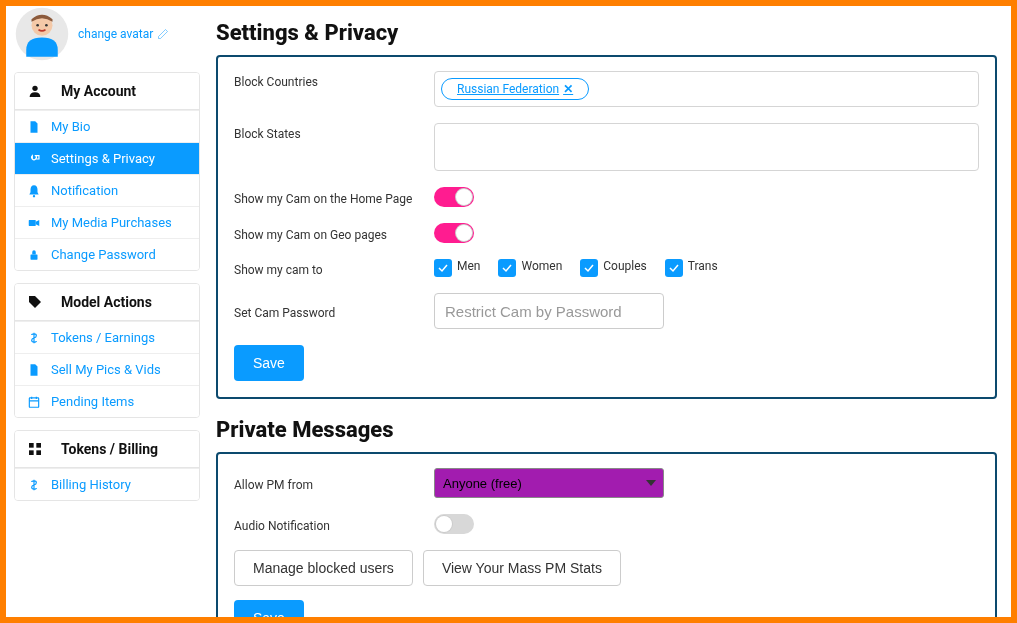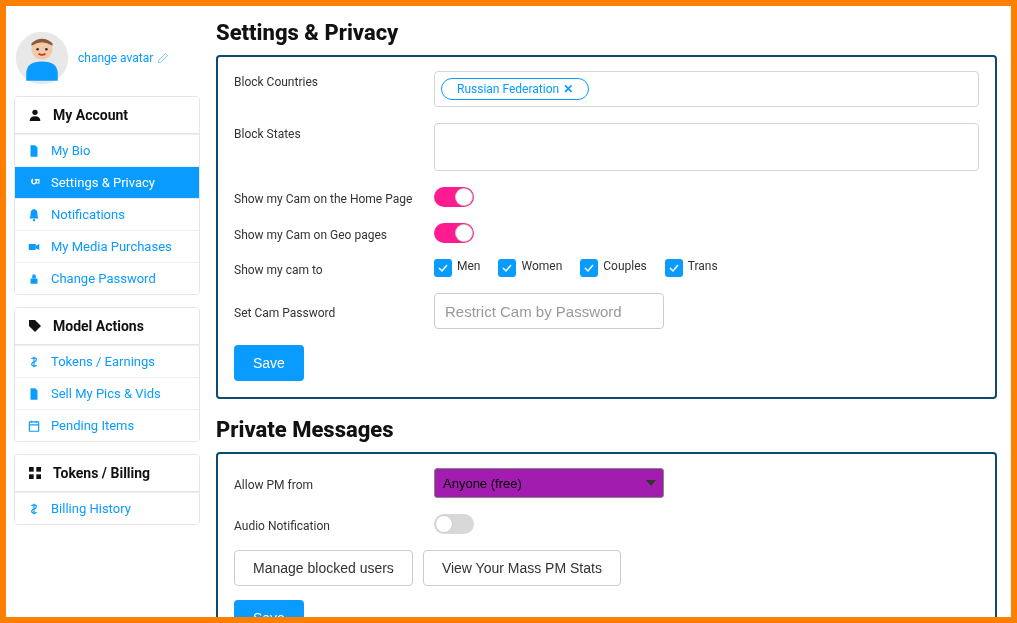--- a/index.html
+++ b/index.html
@@ -7,48 +7,48 @@
     font-family: -apple-system, BlinkMacSystemFont, "Segoe UI", Roboto, Arial, sans-serif;
     background: #fff;
     width: 1017px;
     height: 623px;
     border: 6px solid #ff7f00;
     overflow: hidden;
   }
   .app { display: flex; width: 100%; height: 100%; }
 
   
-  .sidebar { width: 200px; padding: 24px 6px 0 8px; flex-shrink: 0; }
+  .sidebar { width: 200px; padding: 0 6px 0 8px; flex-shrink: 0; }
   .avatar-box { display: flex; align-items: center; margin-bottom: 10px; }
   .avatar-svg { width: 56px; height: 56px; flex-shrink:0; }
   .avatar-text { margin-left: 8px; }
   .change-avatar { color:#0a9bff; font-size:12px; display:flex; align-items:center; gap:4px; cursor:pointer;}
   .change-avatar svg{width:12px;height:12px;stroke:#0a9bff;fill:none;}
 
   .nav-block { border:1px solid #e5e5e5; border-radius:4px; margin-bottom:12px; overflow:hidden; }
-  .nav-header { display:flex; align-items:center; gap:10px; padding:10px 12px; font-weight:700; font-size:14px; color:#111; background:#fff; border-bottom:1px solid #e5e5e5; }
+  .nav-header { display:flex; align-items:center; gap:18px; padding:10px 12px; font-weight:700; font-size:14px; color:#111; background:#fff; border-bottom:1px solid #e5e5e5; }
   .nav-header .icon { width:16px; height:16px; color:#111; }
   .nav-item { display:flex; align-items:center; gap:10px; padding:8px 12px; font-size:13px; color:#0a9bff; background:#fff; border-top:1px solid #eee; cursor:pointer;}
   .nav-item:first-of-type{border-top:none;}
   .nav-item.active { background:#0a9bff; color:#fff; }
   .nav-item .icon { width:14px; height:14px; color:#0a9bff; flex-shrink:0;}
   .nav-item.active .icon { color:#fff; }
   .icon path,.icon rect,.icon circle,.icon line,.icon polyline{stroke:currentColor;fill:none;stroke-width:2;}
   .icon.solid path,.icon.solid rect,.icon.solid circle{fill:currentColor;stroke:none;}
 
   
   .main { flex:1; padding: 10px 14px 0 10px; overflow-y:auto; }
   .section-title { font-size:22px; font-weight:800; color:#111; margin:4px 0 10px 0; }
   .panel { border:2px solid #0c4a6e; border-radius:4px; padding:14px 16px 16px 16px; margin-bottom:18px; background:#fff;}
   .form-row { display:flex; align-items:center; margin-bottom:16px; }
   .form-row.tall { align-items:flex-start; }
   .form-label { width:200px; font-size:12px; color:#333; flex-shrink:0; padding-top:4px;}
   .form-control { flex:1; }
   .tagbox { border:1px solid #d5d5d5; border-radius:4px; min-height:36px; padding:4px 6px; display:flex; gap:6px; flex-wrap:wrap; align-items:center; width:100%; }
-  .tag { border:1px solid #0a9bff; color:#0a9bff; border-radius:11px; padding:3px 15px; font-size:12px; display:flex; align-items:center; gap:4px;}
+  .tag { border:1px solid #0a9bff; color:#0a9bff; border-radius:11px; padding:3px 15px; font-size:12px; display:flex; align-items:center; gap:4px;text-decoration:underline;}
   .tag-x { font-weight:bold; cursor:pointer;}
   .empty-input { border:1px solid #d5d5d5; border-radius:4px; height:48px; width:100%; }
 
   .switch { width:40px; height:20px; border-radius:10px; position:relative; cursor:pointer;}
   .switch.on { background:#ff1c90;}
   .switch.off { background:#d8d8d8;}
   .switch .knob { width:16px; height:16px; background:#fff; border-radius:50%; position:absolute; top:2px; box-shadow:0 0 0 1px #ccc;}
   .switch.on .knob{ right:2px;}
   .switch.off .knob{ left:2px;}
 
@@ -112,21 +112,21 @@
         <svg class="icon" viewBox="0 0 24 24">
             <path d="M14 6 A4 4 0 1 0 18 10 L22 14 L18 18 L14 14 A4 4 0 0 1 10 10 Z" transform="rotate(-45 12 12)"></path>
           </svg>
         <span>Settings &amp; Privacy</span>
       </div>
       <div class="nav-item">
         <svg class="icon solid" viewBox="0 0 24 24">
             <path d="M12 2 Q18 2 18 10 L18 14 L20 18 L4 18 L6 14 L6 10 Q6 2 12 2 Z"></path>
             <circle cx="12" cy="21" r="2"></circle>
           </svg>
-        <span>Notifications</span>
+        <span>Notification</span>
       </div>
       <div class="nav-item">
         <svg class="icon solid" viewBox="0 0 24 24">
             <rect x="3" y="7" width="12" height="10" rx="1"></rect>
             <path d="M15 10 L21 7 L21 17 L15 14 Z"></path>
           </svg>
         <span>My Media Purchases</span>
       </div>
       <div class="nav-item">
         <svg class="icon solid" viewBox="0 0 24 24">

